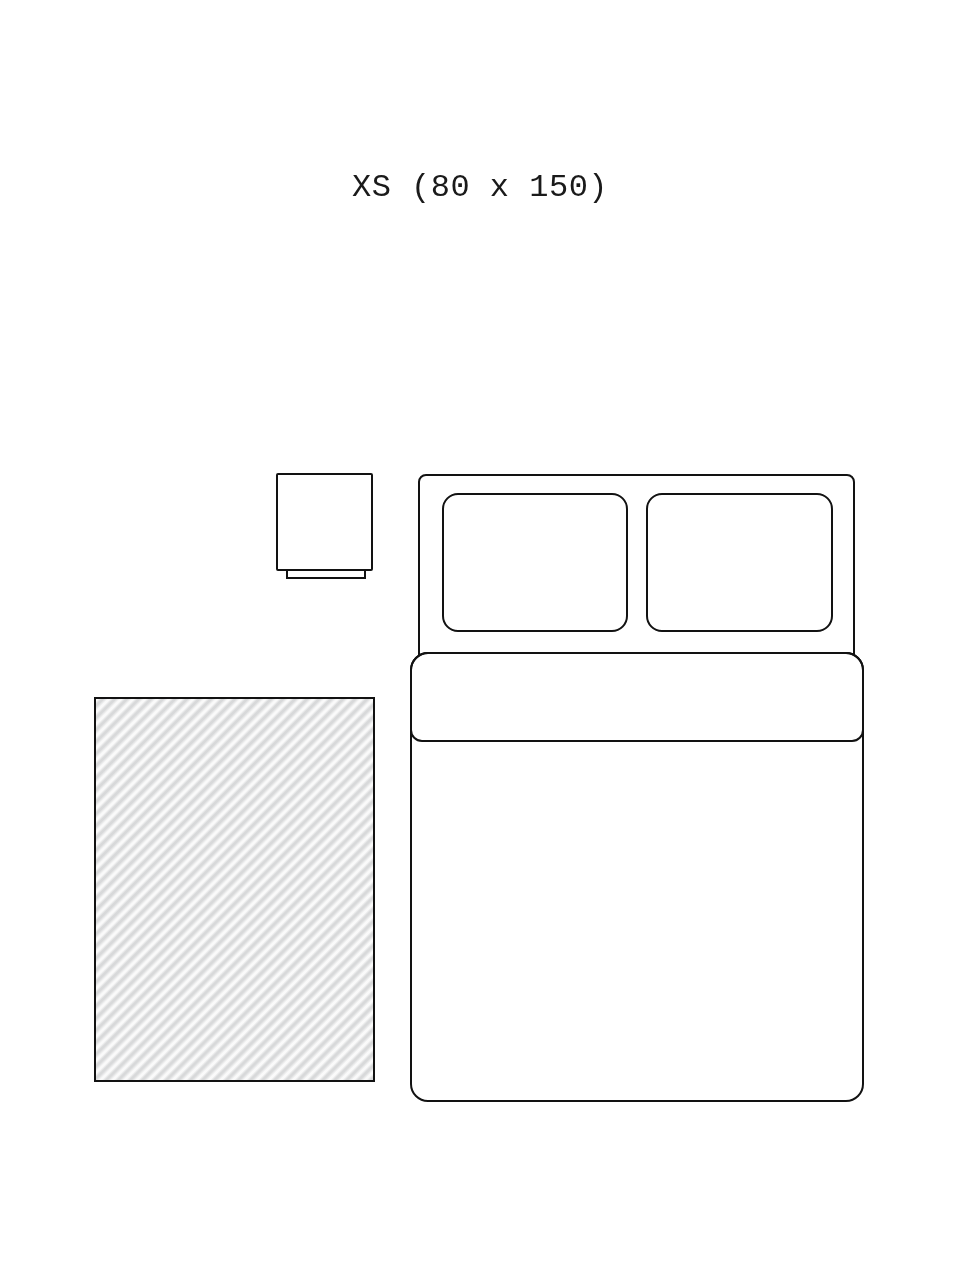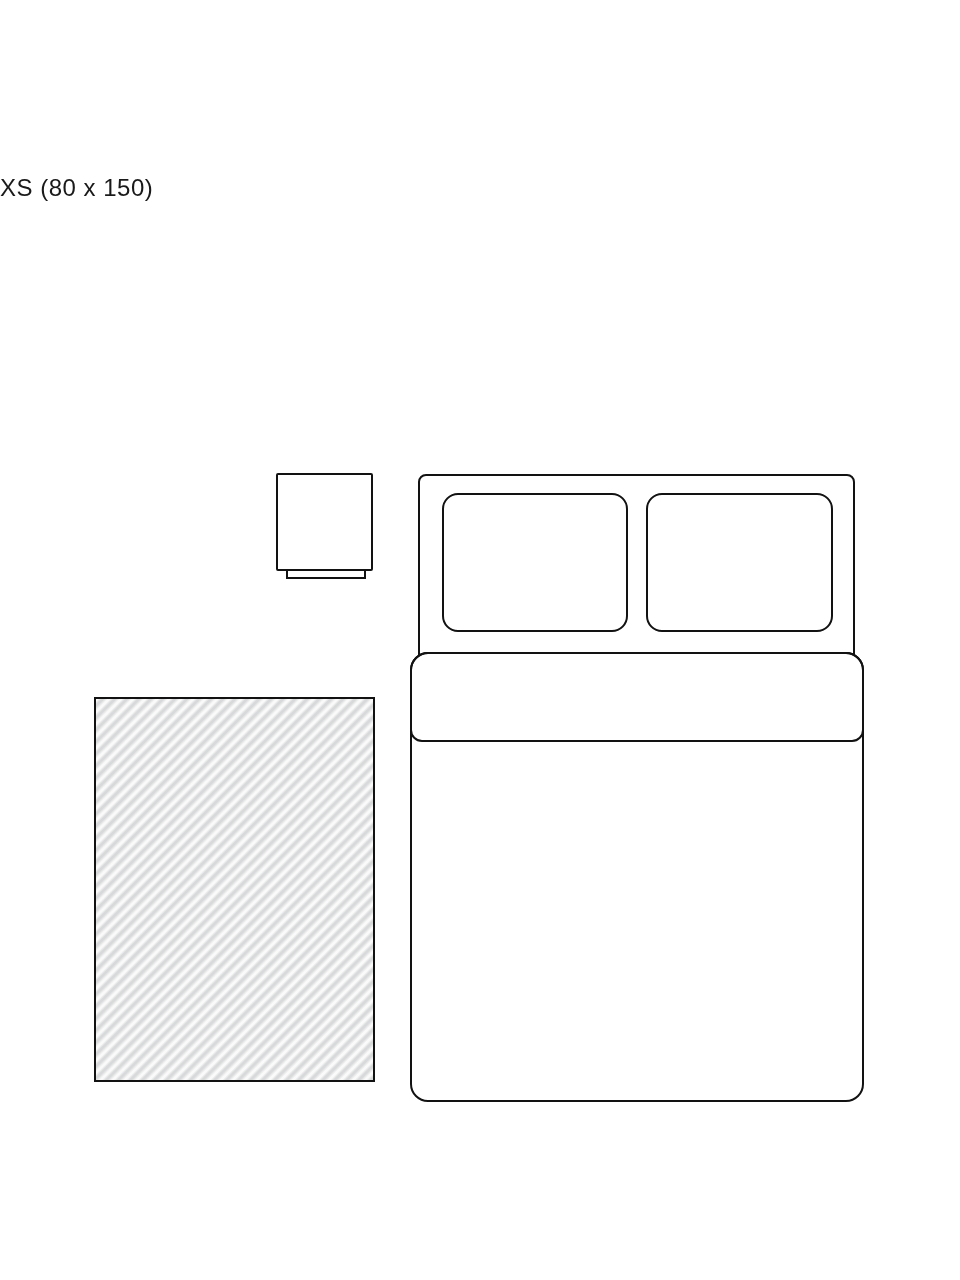--- a/index.html
+++ b/index.html
@@ -3,23 +3,24 @@
 <meta charset="utf-8">
 <style>
   html,body { margin:0; padding:0; background:#ffffff; }
   .page {
     position:relative; width:960px; height:1280px; overflow:hidden;
     background:var(--background,#ffffff);
     font-family:"Liberation Sans", sans-serif;
   }
   .title {
     position:absolute; left:0; right:0; top:168px;
-    text-align:left; font-size:24px; font-weight:500;
+    text-align:center; font-size:32px; font-weight:500;
     letter-spacing:0.5px; line-height:40px;
     color:var(--text,#1a1a1a);
+    font-family:Liberation Mono, monospace;
   }
   .shape {
     position:absolute; box-sizing:border-box;
     border:2.5px solid var(--line,#121212);
     background:#ffffff;
   }
   
   .nightstand-surface { left:276px; top:473px; width:97px; height:98px; border-radius:2px; z-index:2; }
   .nightstand-base    { left:286px; top:569px; width:80px; height:10px; border-width:2px; z-index:1; }
   

